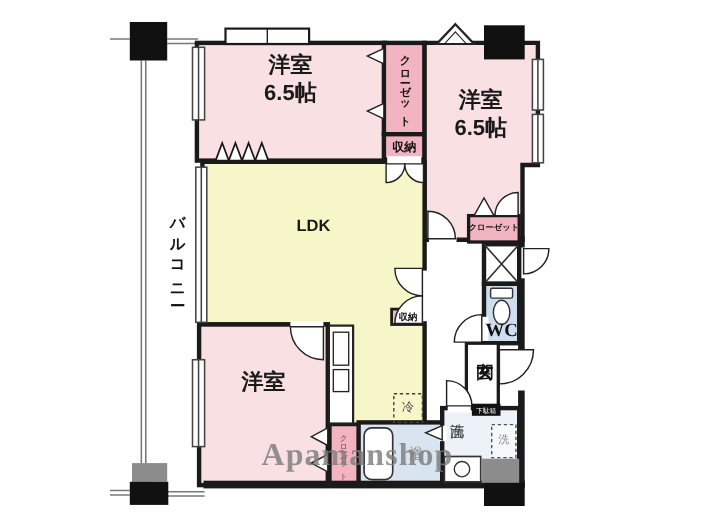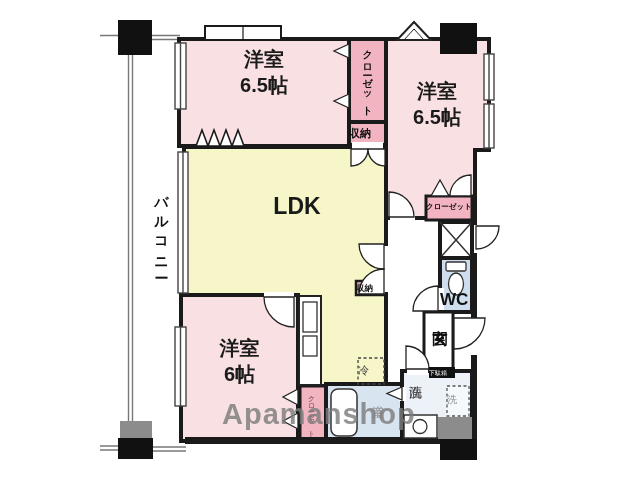--- a/index.html
+++ b/index.html
@@ -2,21 +2,21 @@
 <html><head>
 <meta charset="utf-8">
 <style>
   html,body{margin:0;padding:0;background:#ffffff;}
   #stage{position:relative;width:545px;height:480px;background:#ffffff;overflow:hidden;
          font-family:"Liberation Sans","DejaVu Sans",sans-serif;border-radius:26px;}
   #plan-svg{position:absolute;left:0;top:0;}
   .lbl{position:absolute;color:#111;white-space:nowrap;}
   .room-label{text-align:center;font-weight:bold;color:#1a1a1a;}
   .vtext{writing-mode:vertical-rl;text-orientation:mixed;}
-  .center{text-align:left;}
+  .center{text-align:center;font-family:Liberation Serif, serif;}
   #watermark{font-weight:600;color:rgba(125,125,125,0.82);letter-spacing:1px;}
 </style>
 </head>
 <body>
 
 <div id="stage">
 
 <svg id="plan-svg" width="640" height="480" viewBox="0 0 640 480">
 
   <g stroke="#777" stroke-width="1.4" fill="none">
@@ -132,27 +132,26 @@
 <div class="lbl room-label" style="left:179px;top:46px;width:170px;font-size:20px;line-height:26px;">
   <div>洋室</div>
   <div>6.5帖</div>
 </div>
 
 <div class="lbl room-label" style="left:386px;top:78px;width:102px;font-size:20px;line-height:26px;">
   <div>洋室</div>
   <div>6.5帖</div>
 </div>
 
-<div class="lbl room-label" style="left:196px;top:192px;width:202px;font-size:23px;line-height:28px;">
+<div class="lbl room-label" style="left:184px;top:192px;width:202px;font-size:15px;line-height:28px;">
   <div>LDK</div>
 </div>
 
 <div class="lbl room-label" style="left:181px;top:335px;width:117px;font-size:20px;line-height:26px;">
   <div>洋室</div>
-  <div>6帖</div>
 </div>
 
 <div class="lbl vtext" style="left:153px;top:186px;font-size:14px;font-weight:bold;letter-spacing:5px;">バルコニー</div>
 
 <div class="lbl vtext" style="left:360px;top:43px;font-size:10px;font-weight:bold;letter-spacing:2px;">クローゼット</div>
 
 <div class="lbl center" style="left:349px;top:126px;width:37px;font-size:11px;font-weight:bold;">収納</div>
 
 <div class="lbl center" style="left:426px;top:202px;width:46px;font-size:7.5px;font-weight:bold;">クローゼット</div>
 

